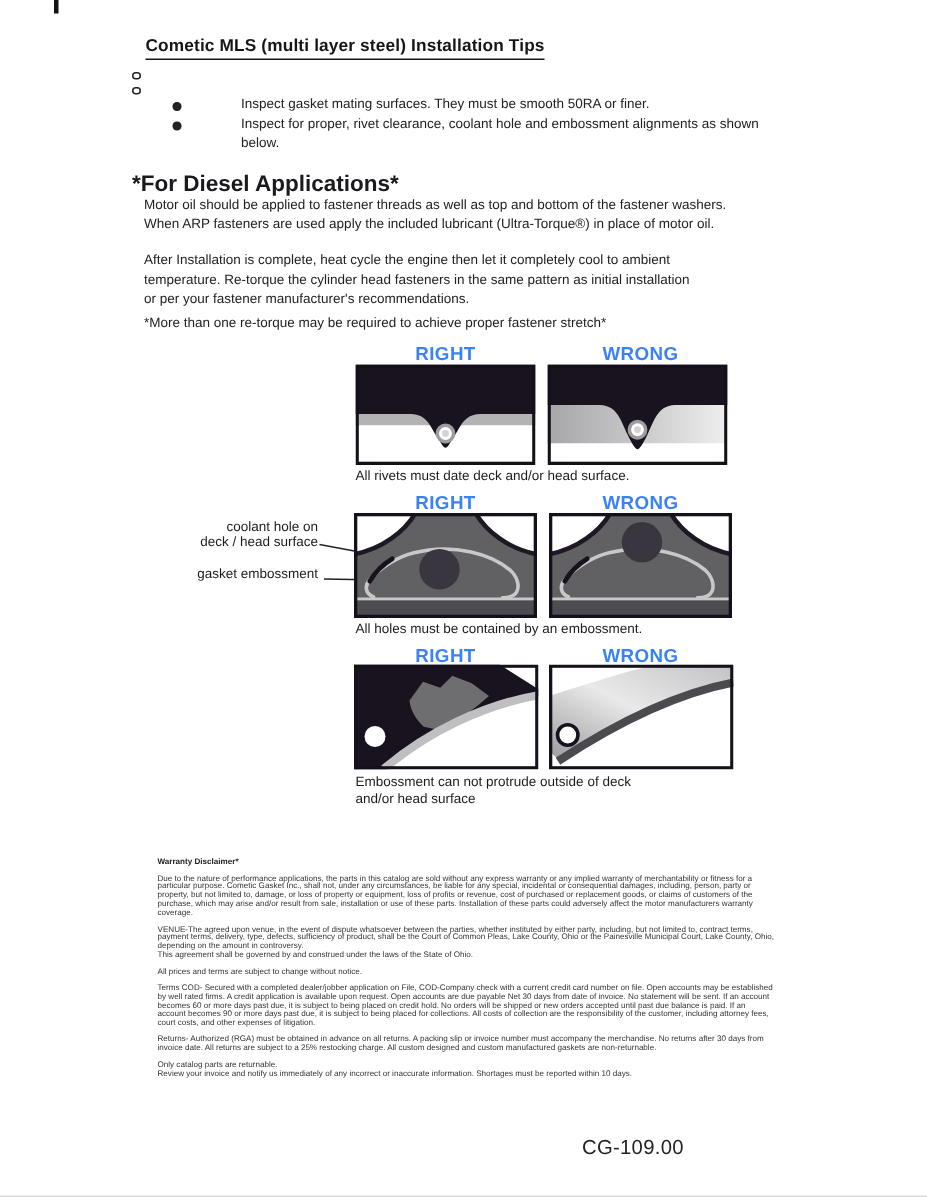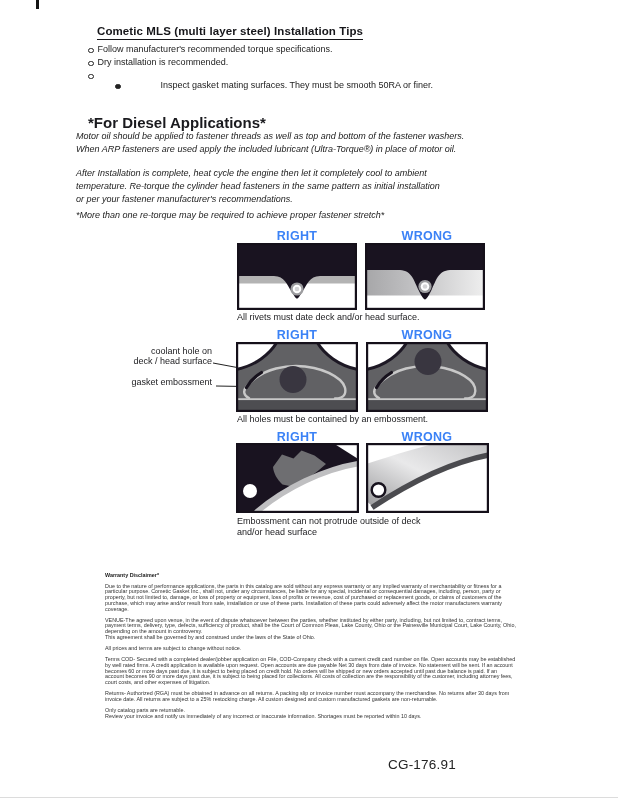--- a/index.html
+++ b/index.html
@@ -19,21 +19,21 @@
   }
 
   #tips-list{left:88px;top:43px;width:432px;font-size:9px;line-height:13px;}
   .bullet-row{display:flex;align-items:flex-start;}
   .bullet-row.sub{margin-left:27px;gap:36px;}
   .marker{flex:0 0 auto;margin-top:4.6px;margin-right:4px;width:3.6px;height:3.6px;border-radius:50%;}
   .marker.open{border:0.9px solid #222;background:transparent;}
   .marker.fill{background:#222;border:0.9px solid #222;}
 
   #diesel-heading{left:88px;top:114px;font-size:15px;font-weight:bold;color:#1a1a1e;}
-  .bodypara{left:76px;width:440px;font-size:9px;line-height:13px;font-style:italic;}
+  .bodypara{left:96px;width:440px;font-size:9px;line-height:13px;}
   #diesel-p1{top:130px;}
   #diesel-p2{top:167px;}
   #diesel-note{top:209px;}
 
   .fig-label{width:80px;text-align:center;font-size:12.5px;font-weight:bold;letter-spacing:0.3px;color:#3b82f6;}
   .fig-caption{font-size:9px;line-height:11px;color:#1c1c1f;}
 
   .annot{width:122px;text-align:right;font-size:9px;line-height:10px;color:#1c1c1f;}
   #annot-coolant{left:90px;top:346px;}
   #annot-embossment{left:90px;top:377px;}
@@ -47,32 +47,31 @@
 </head>
 <body>
 
 <div id="scan-artifact" class="abs"></div>
 
 <div id="page-title" class="abs">Cometic MLS (multi layer steel) Installation Tips</div>
 
 <div id="tips-list" class="abs">
   <div class="bullet-row">
     <span class="marker open"></span>
-    <span>Follow manufacturer's recommended torque specifications.</span>
-  </div>
-  <div class="bullet-row">
-    <span class="marker open"></span>
-    <span>Dry installation is recommended.</span>
   </div>
   <div class="bullet-row">
     <span class="marker open"></span>
   </div>
   <div class="bullet-row sub">
     <span class="marker fill"></span>
     <span>Inspect gasket mating surfaces.  They must be smooth 50RA or finer.</span>
+  </div>
+  <div class="bullet-row sub">
+    <span class="marker fill"></span>
+    <span>Inspect for proper, rivet clearance, coolant hole and embossment alignments as shown below.</span>
   </div>
 </div>
 
 <div id="diesel-heading" class="abs">*For Diesel Applications*</div>
 <div id="diesel-p1" class="abs bodypara pre">Motor oil should be applied to fastener threads as well as top and bottom of the fastener washers.
 When ARP fasteners are used apply the included lubricant (Ultra-Torque®) in place of motor oil.</div>
 <div id="diesel-p2" class="abs bodypara pre">After Installation is complete, heat cycle the engine then let it completely cool to ambient
 temperature. Re-torque the cylinder head fasteners in the same pattern as initial installation
 or per your fastener manufacturer's recommendations.</div>
 <div id="diesel-note" class="abs bodypara">*More than one re-torque may be required to achieve proper fastener stretch*</div>
@@ -186,15 +185,15 @@
   <p class="lp pre">Due to the nature of performance applications, the parts in this catalog are sold without any express warranty or any implied warranty of merchantability or fitness for a particular purpose.  Cometic Gasket Inc., shall not, under any circumstances, be liable for any special, incidental or consequential damages, including, person, party or property, but not limited to, damage, or loss of property or equipment, loss of profits or revenue, cost of purchased or replacement goods, or claims of customers of the purchase, which may arise and/or result from sale, installation or use of these parts.  Installation of these parts could adversely affect the motor manufacturers warranty coverage.</p>
   <p class="lp pre">VENUE-The agreed upon venue, in the event of dispute whatsoever between the parties, whether instituted by either party, including, but not limited to, contract terms, payment terms, delivery, type, defects, sufficiency of product, shall be the Court of Common Pleas, Lake County, Ohio or the Painesville Municipal Court, Lake County, Ohio, depending on the amount in controversy.
 This agreement shall be governed by and construed under the laws of the State of Ohio.</p>
   <p class="lp pre">All prices and terms are subject to change without notice.</p>
   <p class="lp pre">Terms COD- Secured with a completed dealer/jobber application on File, COD-Company check with a current credit card number on file.  Open accounts may be established by well rated firms.  A credit application is available upon request.  Open accounts are due payable Net 30 days from date of invoice.  No statement will be sent.  If an account becomes 60 or more days past due, it is subject to being placed on credit hold.  No orders will be shipped or new orders accepted until past due balance is paid.  If an account becomes 90 or more days past due, it is subject to being placed for collections.  All costs of collection are the responsibility of the customer, including attorney fees, court costs, and other expenses of litigation.</p>
   <p class="lp pre">Returns- Authorized (RGA) must be obtained in advance on all returns.  A packing slip or invoice number must accompany the merchandise.  No returns after 30 days from invoice date.  All returns are subject to a 25% restocking charge.  All custom designed and custom manufactured gaskets are non-returnable.</p>
   <p class="lp pre">Only catalog parts are returnable.
 Review your invoice and notify us immediately of any incorrect or inaccurate information.  Shortages must be reported within 10 days.</p>
 </div>
 
-<div id="page-code" class="abs">CG-176.91</div>
+<div id="page-code" class="abs">CG-109.00</div>
 
 <div id="bottom-edge" class="abs"></div>
 
 </body></html>

